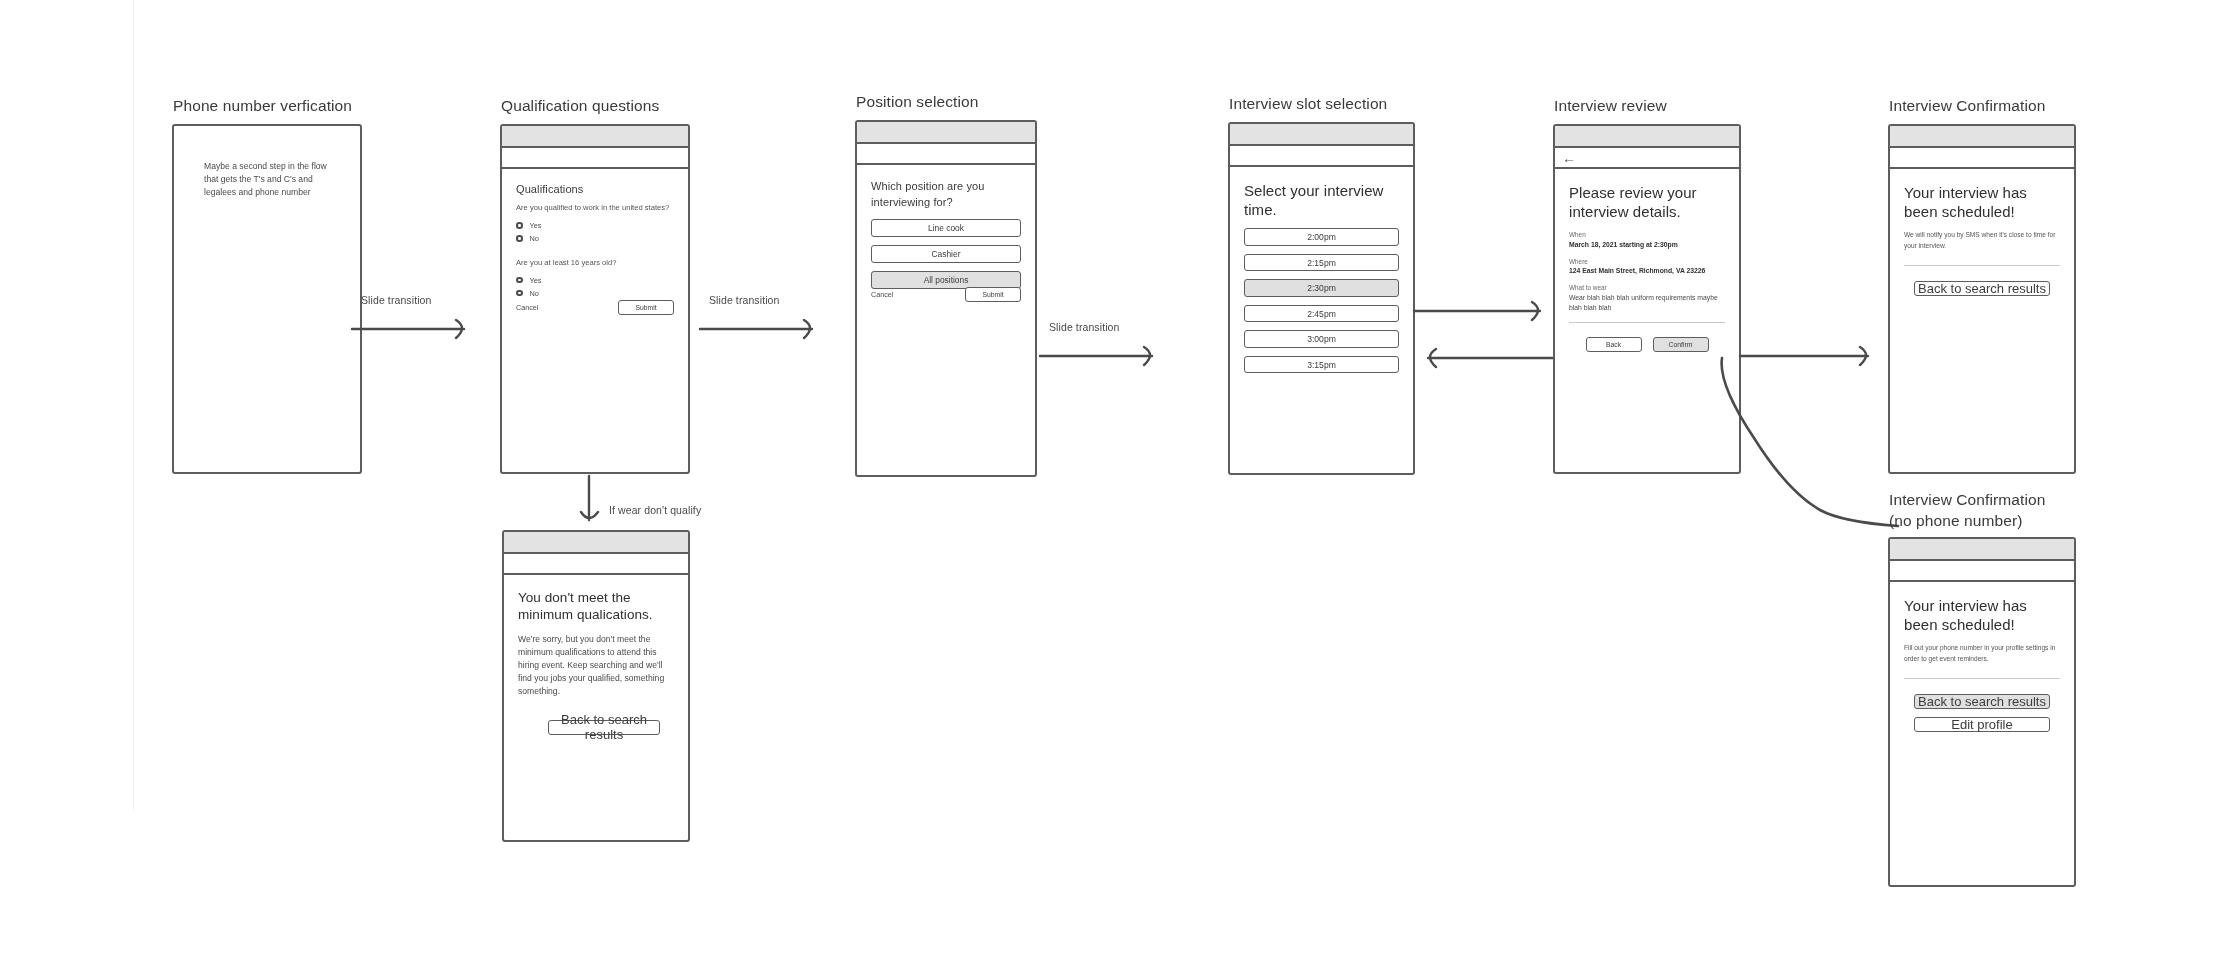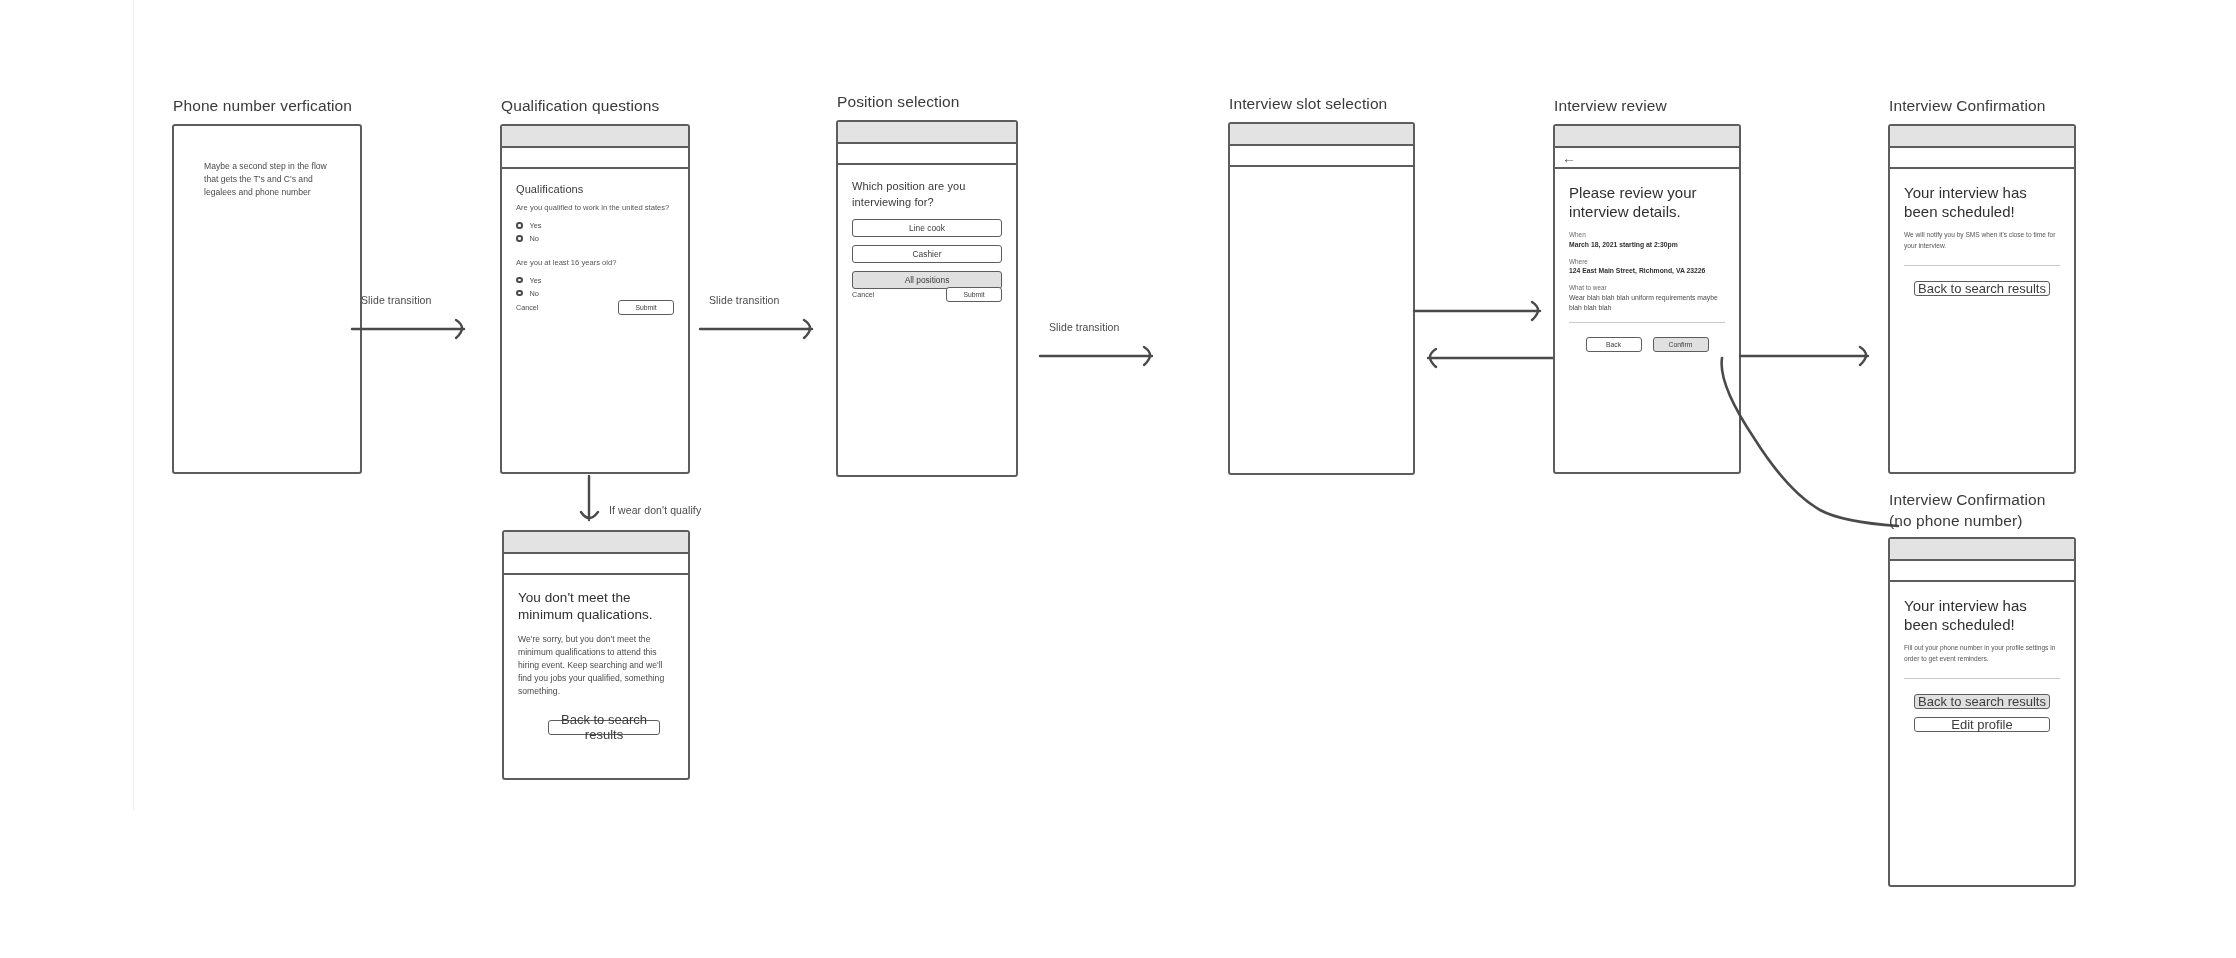--- a/index.html
+++ b/index.html
@@ -169,21 +169,21 @@
     </svg>
   </div>
 
   <div class="conn" style="left:700px; top:318px;">
     <div class="conn-label" style="left:9px; top:-24px;">Slide transition</div>
     <svg width="126" height="22" viewBox="0 0 126 22">
       <path d="M0 11 L112 11 M104 2 Q116 9.5 104 20" fill="none" stroke="#4a4a4a" stroke-width="2.4" stroke-linecap="round"></path>
     </svg>
   </div>
 
-  <div class="frame" style="left:836px; top:120px; width:182px; height:357px;">
+  <div class="frame" style="left:855px; top:120px; width:182px; height:357px;">
     <div class="frame-title">Position selection</div>
     <div class="phone">
       <div class="statusbar"></div>
       <div class="navbar"></div>
       <div class="body-area">
         <h3 class="sect" style="line-height:1.45; ">Which position are you interviewing for?</h3>
         <div class="btn btn-wide">Line cook</div>
         <div class="btn btn-wide">Cashier</div>
         <div class="btn btn-wide fill">All positions</div>
         <div class="footer-row" style="top:122px;">
@@ -194,37 +194,46 @@
     </div>
   </div>
 
   <div class="conn" style="left:1040px; top:345px;">
     <div class="conn-label" style="left:9px; top:-24px;">Slide transition</div>
     <svg width="126" height="22" viewBox="0 0 126 22">
       <path d="M0 11 L112 11 M104 2 Q116 9.5 104 20" fill="none" stroke="#4a4a4a" stroke-width="2.4" stroke-linecap="round"></path>
     </svg>
   </div>
 
-  <div class="frame" style="left:502px; top:530px; width:188px; height:250px;">
+  <div class="frame" style="left:502px; top:530px; width:188px; height:312px;">
     <div class="phone">
       <div class="statusbar"></div>
       <div class="navbar"></div>
       <div class="body-area">
         <h2 class="hero" style="font-size:13.5px;">You don't meet the minimum qualications.</h2>
         <p class="body-copy">We're sorry, but you don't meet the minimum qualifications to attend this hiring event. Keep searching and we'll find you jobs your qualified, something something.</p>
         <div class="btn btn-action" style="margin-top:22px;">Back to search results</div>
       </div>
     </div>
   </div>
 
   <div class="frame" style="left:1228px; top:122px; width:187px; height:353px;">
     <div class="frame-title">Interview slot selection</div>
     <div class="phone">
       <div class="statusbar"></div>
       <div class="navbar"></div>
+      <div class="body-area">
+        <h2 class="hero">Select your interview time.</h2>
+        <div class="btn btn-slot">2:00pm</div>
+        <div class="btn btn-slot">2:15pm</div>
+        <div class="btn btn-slot fill">2:30pm</div>
+        <div class="btn btn-slot">2:45pm</div>
+        <div class="btn btn-slot">3:00pm</div>
+        <div class="btn btn-slot">3:15pm</div>
+      </div>
     </div>
   </div>
 
   <div class="conn" style="left:1414px; top:300px;">
     <svg width="140" height="22" viewBox="0 0 140 22">
       <path d="M0 11 L126 11 M118 2 Q130 9.5 118 20" fill="none" stroke="#4a4a4a" stroke-width="2.4" stroke-linecap="round"></path>
     </svg>
   </div>
 
   <div class="conn" style="left:1414px; top:347px;">

